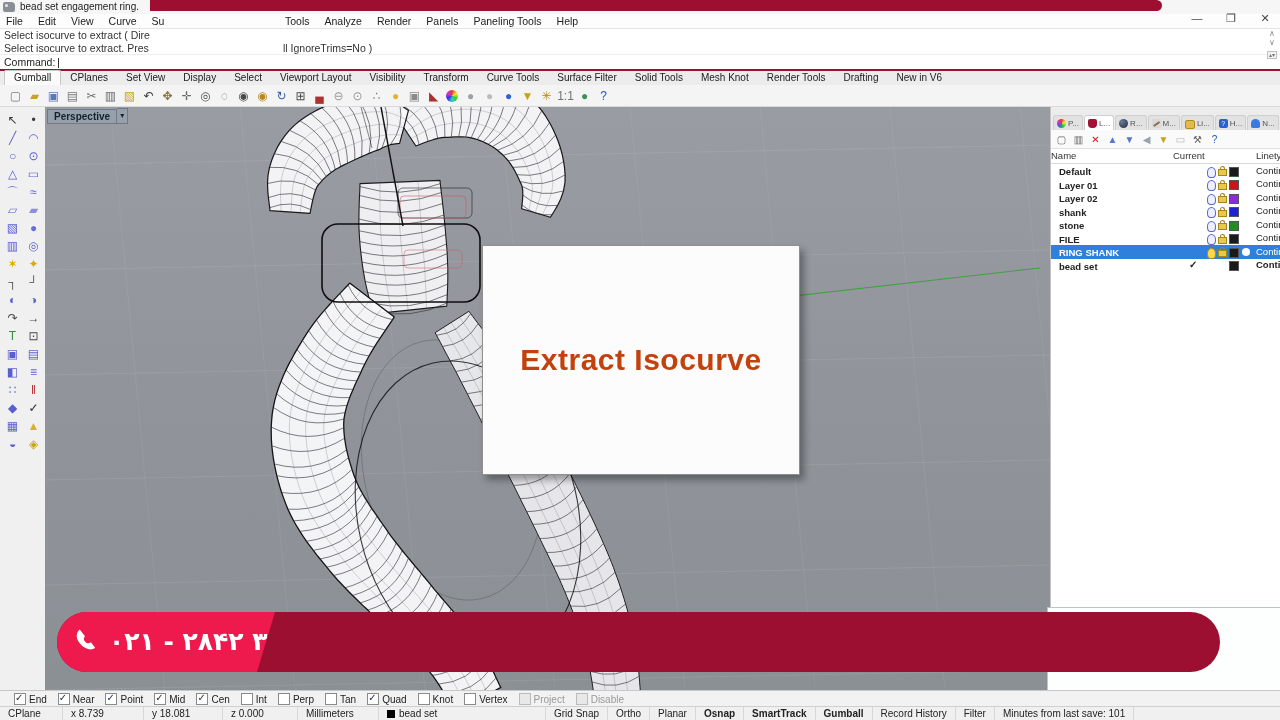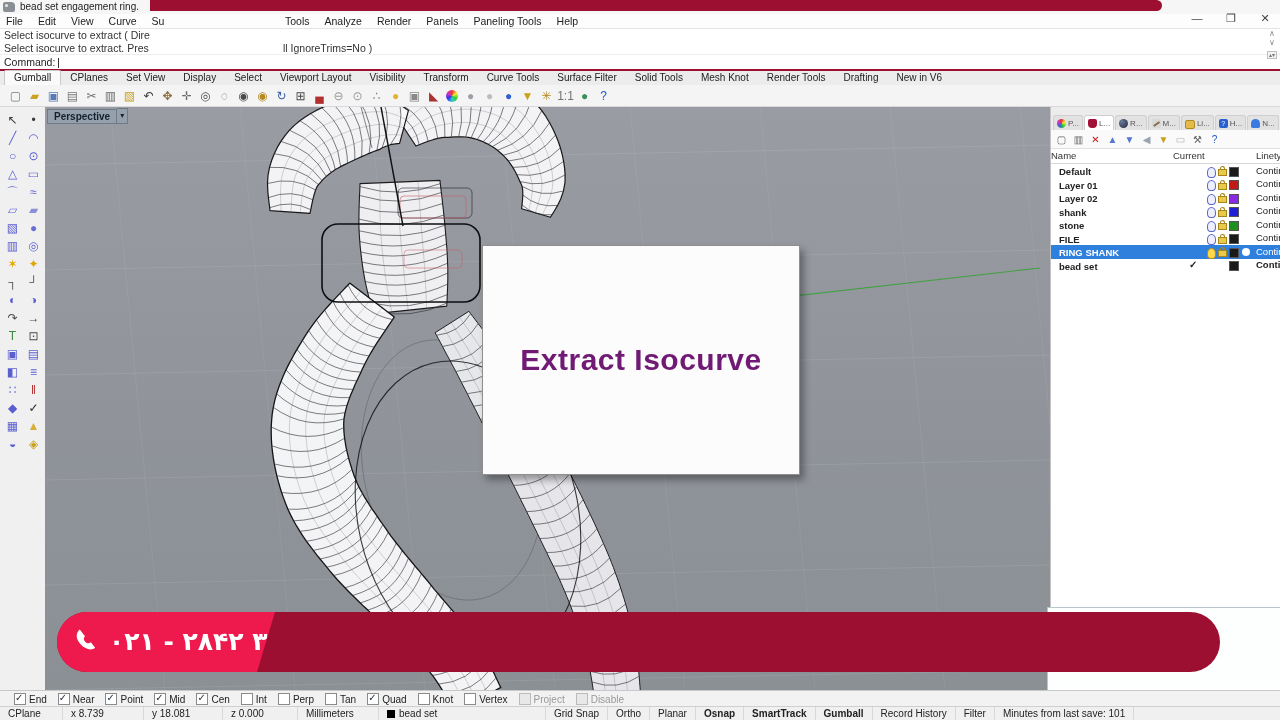--- a/index.html
+++ b/index.html
@@ -61,21 +61,21 @@
     background:linear-gradient(180deg,#999da3 0%,#90949a 55%,#8b9095 100%);overflow:hidden;z-index:1;}
   .viewport svg{position:absolute;left:0;top:0;}
   .vplabel{position:absolute;left:2px;top:2px;display:flex;z-index:6;align-items:center;}
   .vplabel .vpname{background:#96a0ac;color:#14222f;font-weight:bold;font-size:10px;
     padding:1px 6px;border:1px solid #707a86;}
   .vparrow{background:#96a0ac;color:#14222f;font-size:8px;padding:1px 3px;
     border:1px solid #707a86;border-left:none;line-height:12px;}
   .caption{position:absolute;left:437px;top:139px;width:316px;height:228px;background:#fcfcfc;
     border:1px solid #8f8f8f;box-shadow:4px 5px 7px rgba(0,0,0,.35);z-index:5;
     display:flex;align-items:center;justify-content:center;}
-  .caption span{font-size:30px;font-weight:bold;color:#701a75;letter-spacing:.5px;text-align:right;}
+  .caption span{font-size:30px;font-weight:bold;color:#c2410c;letter-spacing:.5px;text-align:right;}
 
   
   .rpanel{position:absolute;left:1050px;top:106px;width:230px;height:584px;background:#fff;
     border-left:1px solid #c4c4c4;z-index:1;overflow:hidden;}
   .ptabs{height:20px;background:#ececec;display:flex;align-items:flex-end;padding:4px 2px 0 2px;gap:1px;}
   .ptab{display:flex;align-items:center;gap:2px;font-size:8px;color:#555;background:#e2e2e2;
     border:1px solid #cfcfcf;border-bottom:none;border-radius:3px 3px 0 0;padding:1px 3px;height:12px;}
   .ptab.active{background:#fff;}
   .pti{width:9px;height:9px;display:inline-block;border-radius:2px;}
   .i-properties{border-radius:50%;background:conic-gradient(#e33,#ee3,#3c3,#36c,#c3c,#e33);}

